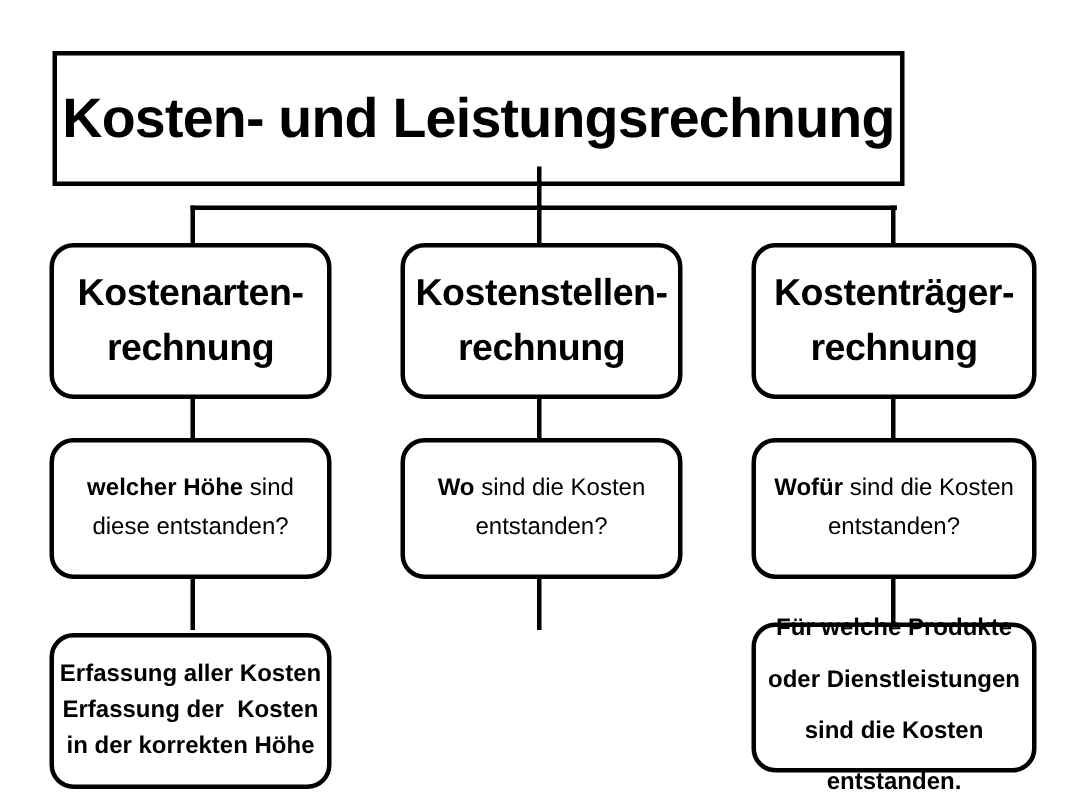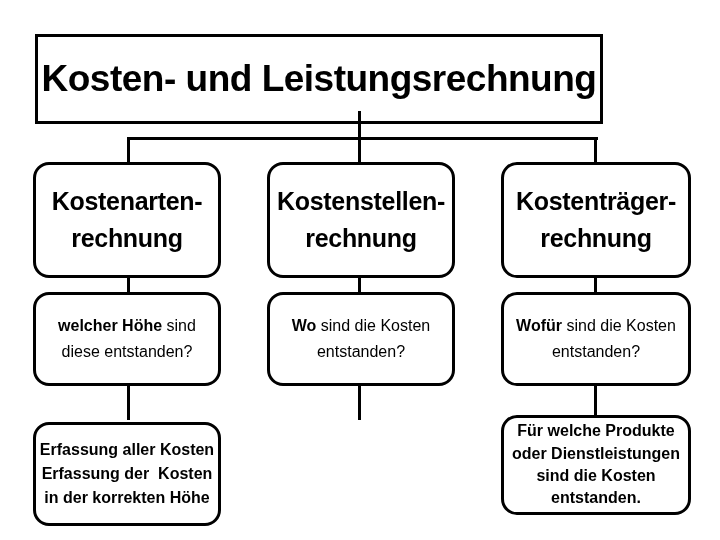--- a/index.html
+++ b/index.html
@@ -44,21 +44,21 @@
     white-space:nowrap;
   }
   .rounded{border-radius:16px;}
 
   
   .c1{left:33px;  width:188px;}
   .c2{left:267px; width:188px;}
   .c3{left:501px; width:190px;}
 
   
-  .row-header{top:162px; height:116px;}
+  .row-header{top:162px; height:104px;}
   .row-question{top:292px; height:94px;}
   .row-answer{top:422px; height:104px;}
   .c3.row-answer{top:415px; height:100px;}
 
   .header-line{
     font-size:25px;
     font-weight:700;
     line-height:1.5;
     letter-spacing:-0.3px;
     white-space:nowrap;
@@ -68,21 +68,21 @@
     line-height:1.6;
     white-space:pre-wrap;
   }
   .question-line .bold{font-weight:700;}
   .answer-line{
     font-size:16px;
     font-weight:700;
     line-height:1.5;
     white-space:pre-wrap;
   }
-  .c3 .answer-line{line-height:1.4;}
+  .c3 .answer-line{line-height:1.4;margin-top:12px;}
 
   
   .line{position:absolute;background:var(--ink);}
   .vline{width:3px;}
   .hline{height:3px;}
 
   .stem      {left:358px; top:111px; height:28px;}
   .hbar      {left:127px; top:137px; width:471px;}
   .drop-1    {left:127px; top:137px; height:27px;}
   .drop-2    {left:358px; top:137px; height:27px;}

